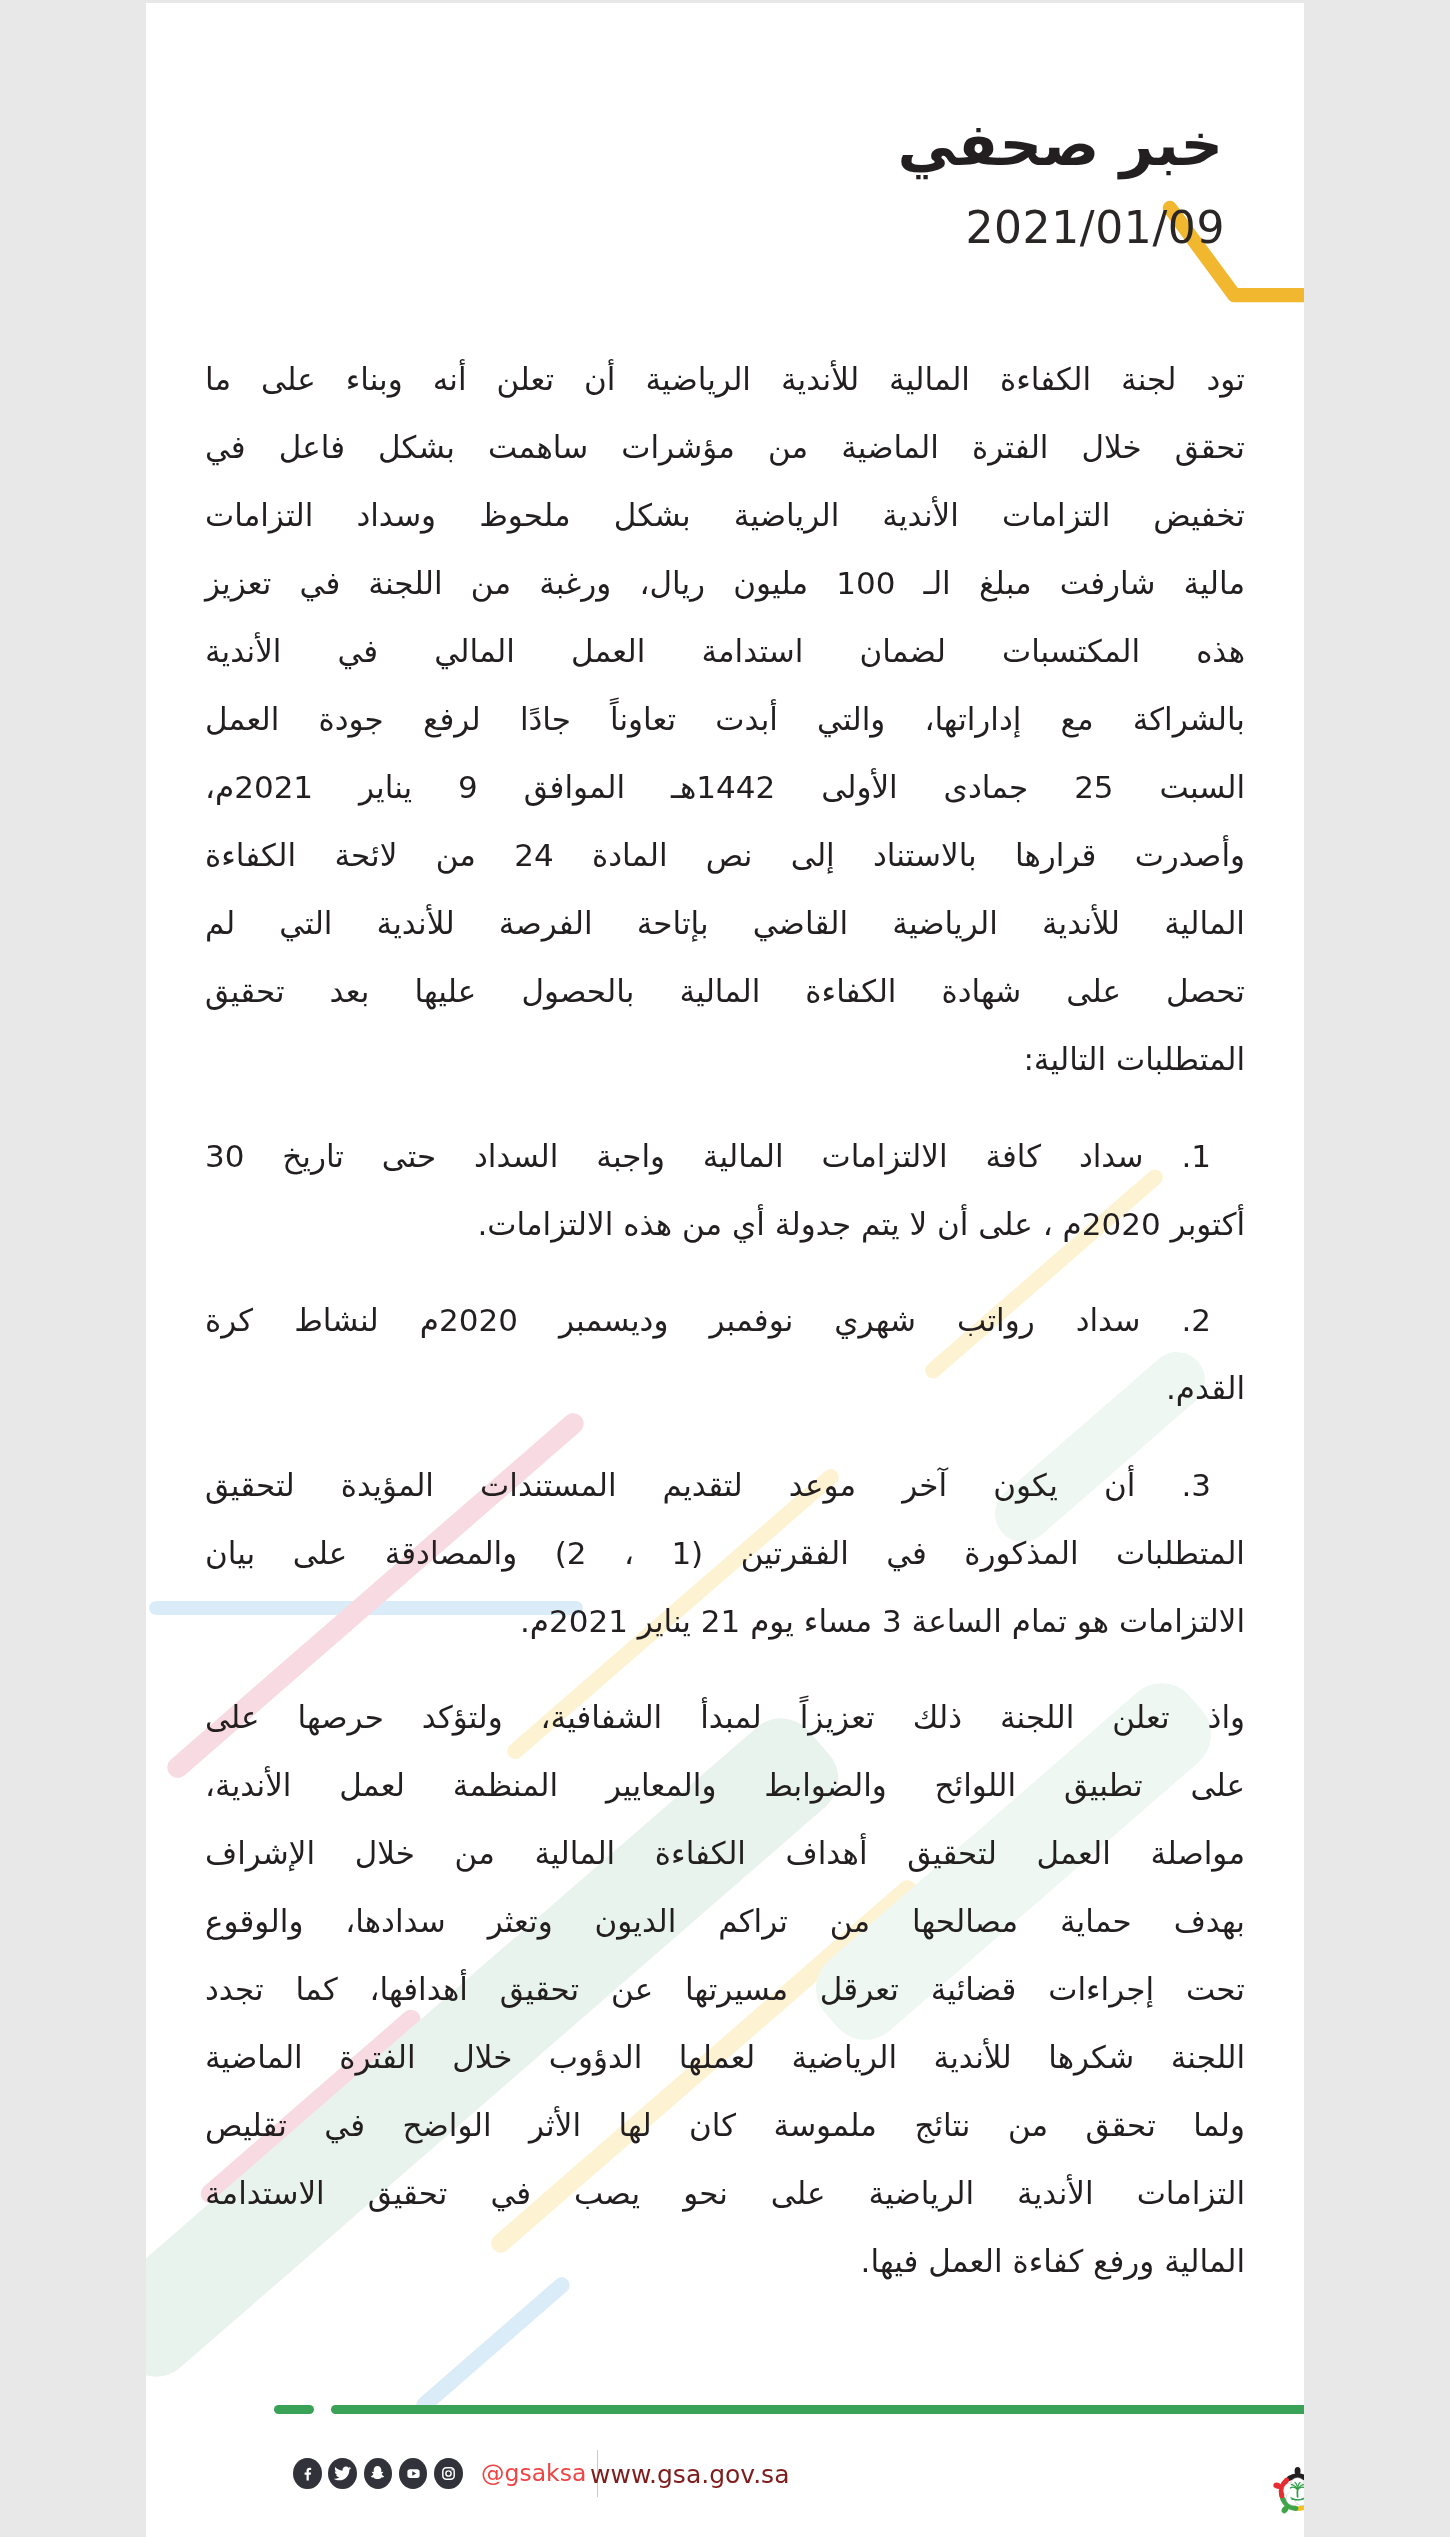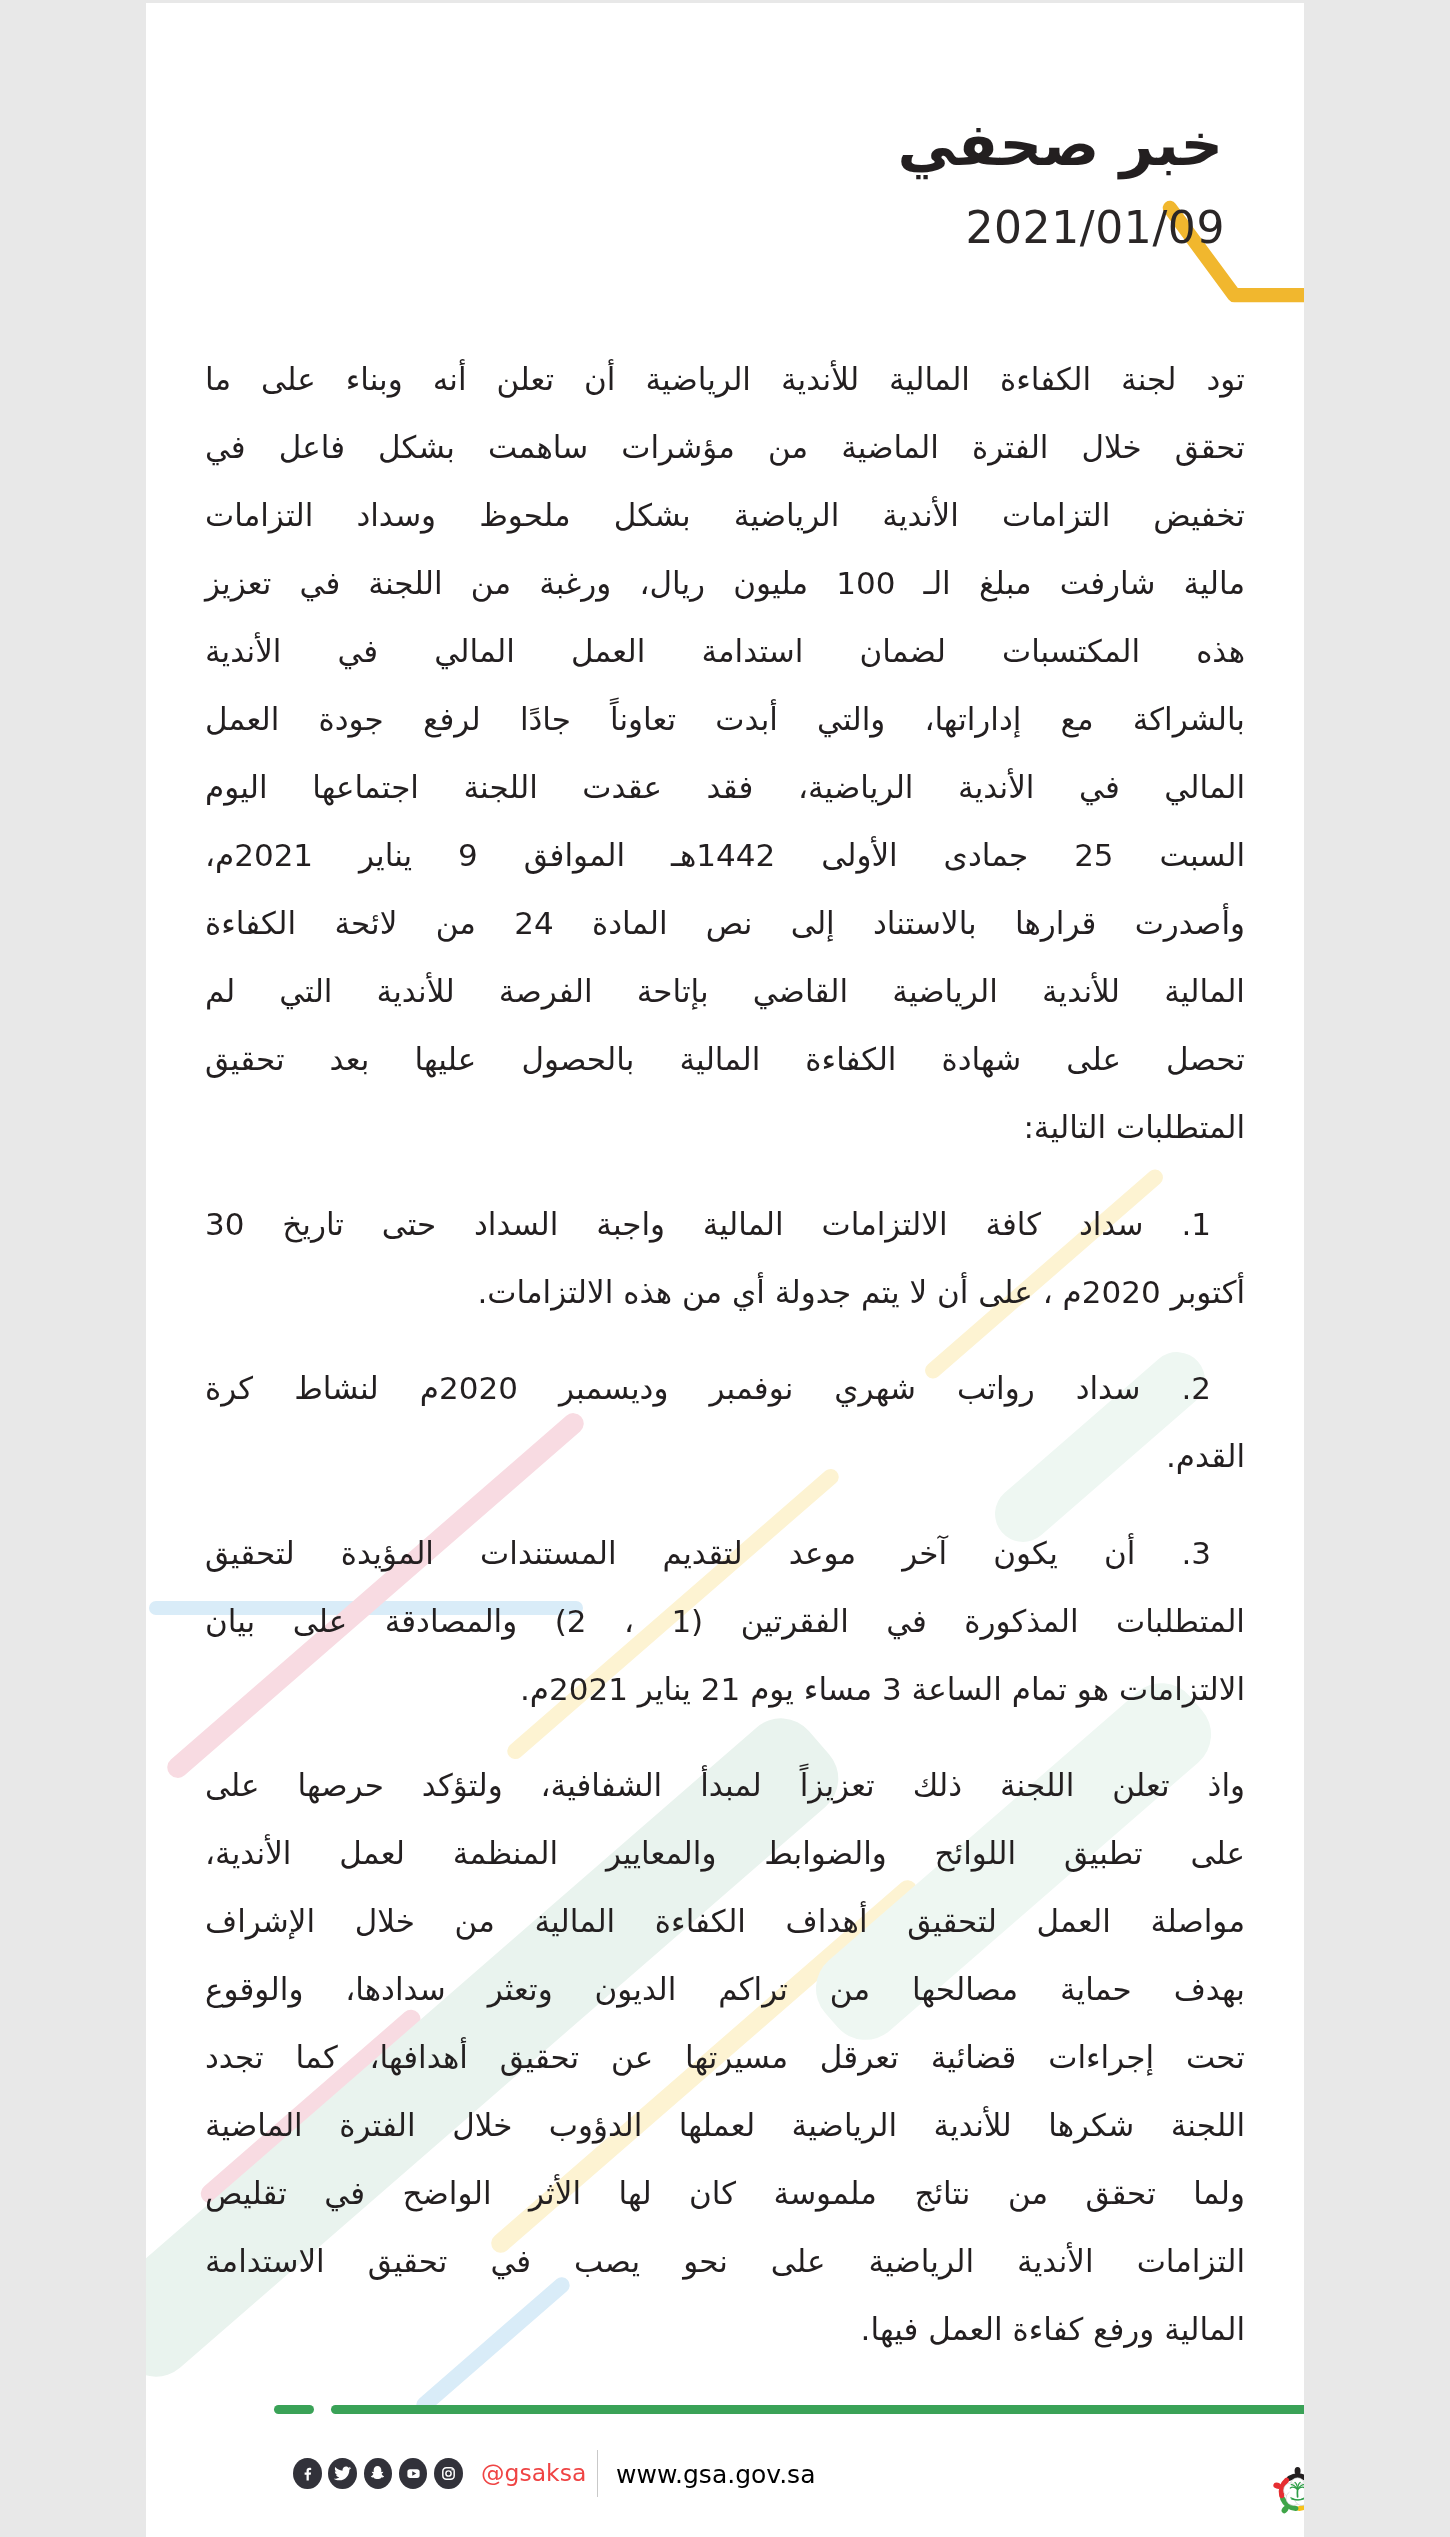--- a/index.html
+++ b/index.html
@@ -44,21 +44,21 @@
   .tline.pgap{margin-top:28.5px;}
   .tline.ind{padding-right:34px;}
   
   .bar-pill{position:absolute;left:128px;top:2402px;width:40px;height:9.3px;border-radius:5px;background:#3aa257;z-index:2;}
   .bar-main{position:absolute;left:185px;top:2402px;right:0;height:9.3px;border-radius:5px 0 0 5px;background:#3aa257;z-index:2;}
   .social-row{position:absolute;left:147px;top:2455px;display:flex;gap:6.8px;z-index:2;}
   .sicon{width:28.5px;height:31px;border-radius:50%;background:#32323a;display:flex;align-items:center;justify-content:center;}
   .sicon svg{width:21px;height:21px;display:block;}
   .handle{position:absolute;left:335px;top:2455px;height:31px;line-height:31px;font-size:23.5px;color:#ef4444;z-index:2;}
   .v-div{position:absolute;left:451px;top:2447px;width:1.2px;height:47px;background:#c9c9c9;z-index:2;}
-  .website{position:absolute;left:470px;top:2456px;height:31px;line-height:31px;font-size:25px;color:#000000;z-index:2;}
+  .website{position:absolute;left:444px;top:2456px;height:31px;line-height:31px;font-size:25px;color:#7f1d1d;z-index:2;}
   .logo{position:absolute;left:1126px;top:2431px;display:flex;align-items:center;gap:11px;z-index:2;}
   .logo-emblem{width:78px;height:78px;}
   .logo-text{display:flex;flex-direction:column;align-items:flex-start;}
   .logo-ar{font-size:27px;font-weight:bold;color:#4b4b52;direction:rtl;line-height:1.15;}
   .logo-en{font-size:22px;color:#c2410c;letter-spacing:0.6px;line-height:1.2;}
 </style>
 </head>
 <body>
 
 <div class="page">
@@ -83,21 +83,20 @@
     <polyline points="1653,330 1757,471 2360,471" fill="none" stroke="#F1B72E" stroke-width="23" stroke-linecap="round" stroke-linejoin="round"></polyline>
   </svg>
 
   <div class="doc-body">
     <div class="tline">تود لجنة الكفاءة المالية للأندية الرياضية أن تعلن أنه وبناء على ما</div>
     <div class="tline">تحقق خلال الفترة الماضية من مؤشرات ساهمت بشكل فاعل في</div>
     <div class="tline">تخفيض التزامات الأندية الرياضية بشكل ملحوظ وسداد التزامات</div>
     <div class="tline">مالية شارفت مبلغ الـ 100 مليون ريال، ورغبة من اللجنة في تعزيز</div>
     <div class="tline">هذه المكتسبات لضمان استدامة العمل المالي في الأندية</div>
     <div class="tline">بالشراكة مع إداراتها، والتي أبدت تعاوناً جادًا لرفع جودة العمل</div>
-    <div class="tline">المالي في الأندية الرياضية، فقد عقدت اللجنة اجتماعها اليوم</div>
     <div class="tline">السبت 25 جمادى الأولى 1442هـ الموافق 9 يناير 2021م،</div>
     <div class="tline">وأصدرت قرارها بالاستناد إلى نص المادة 24 من لائحة الكفاءة</div>
     <div class="tline">المالية للأندية الرياضية القاضي بإتاحة الفرصة للأندية التي لم</div>
     <div class="tline">تحصل على شهادة الكفاءة المالية بالحصول عليها بعد تحقيق</div>
     <div class="tline plast">المتطلبات التالية:</div>
 
     <div class="tline pgap ind">1. سداد كافة الالتزامات المالية واجبة السداد حتى تاريخ 30</div>
     <div class="tline plast">أكتوبر 2020م ، على أن لا يتم جدولة أي من هذه الالتزامات.</div>
 
     <div class="tline pgap ind">2. سداد رواتب شهري نوفمبر وديسمبر 2020م لنشاط كرة</div>

